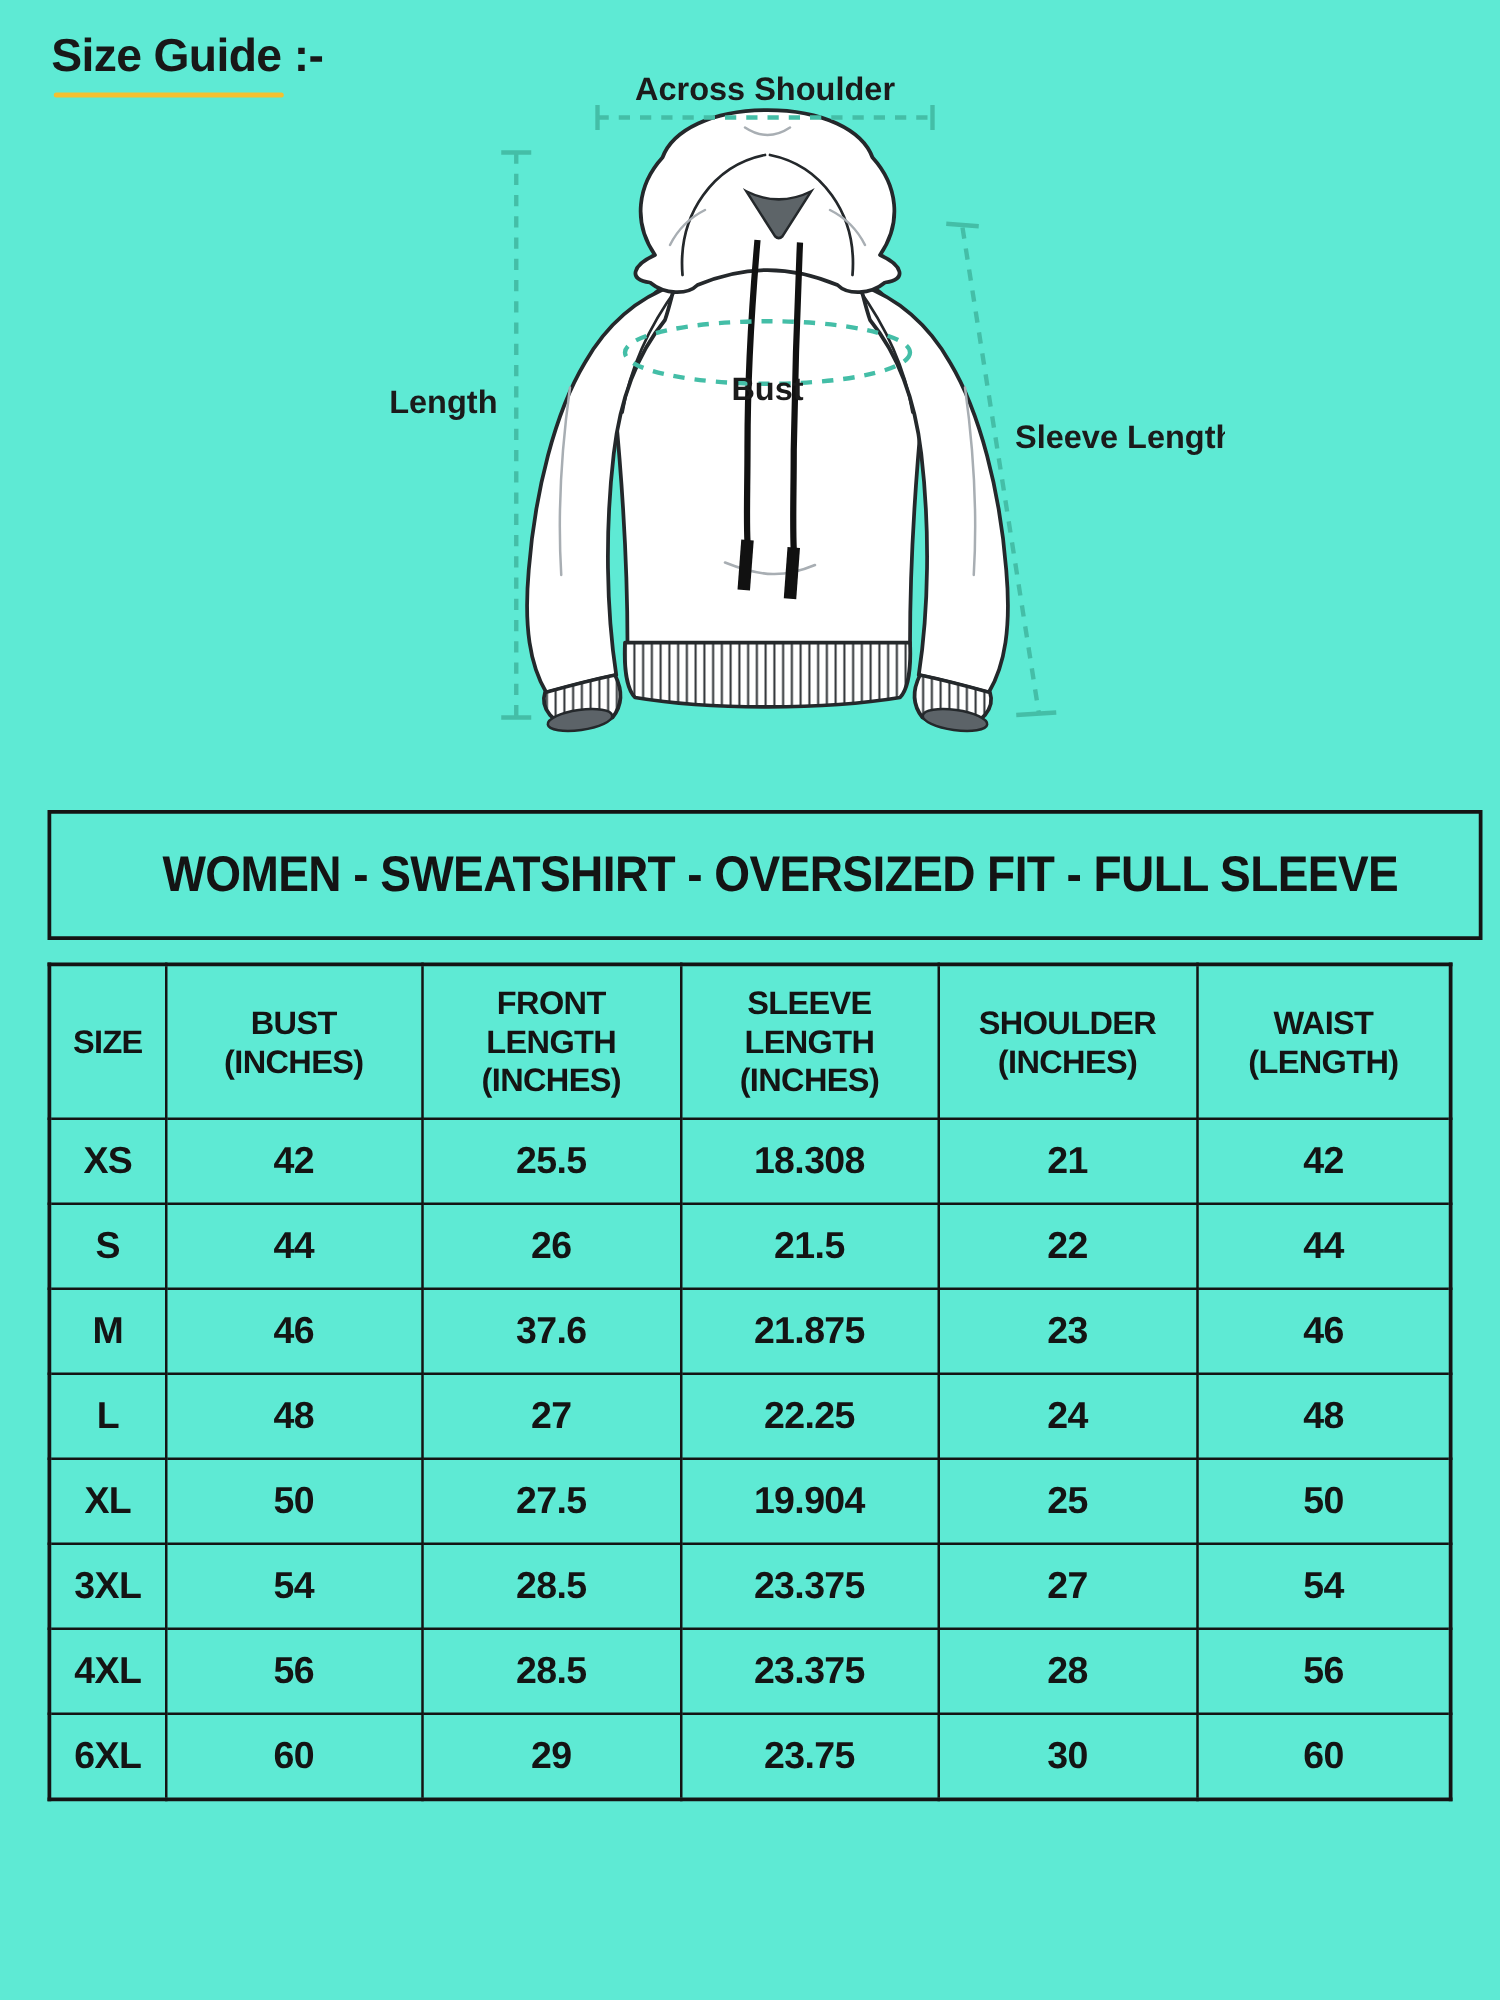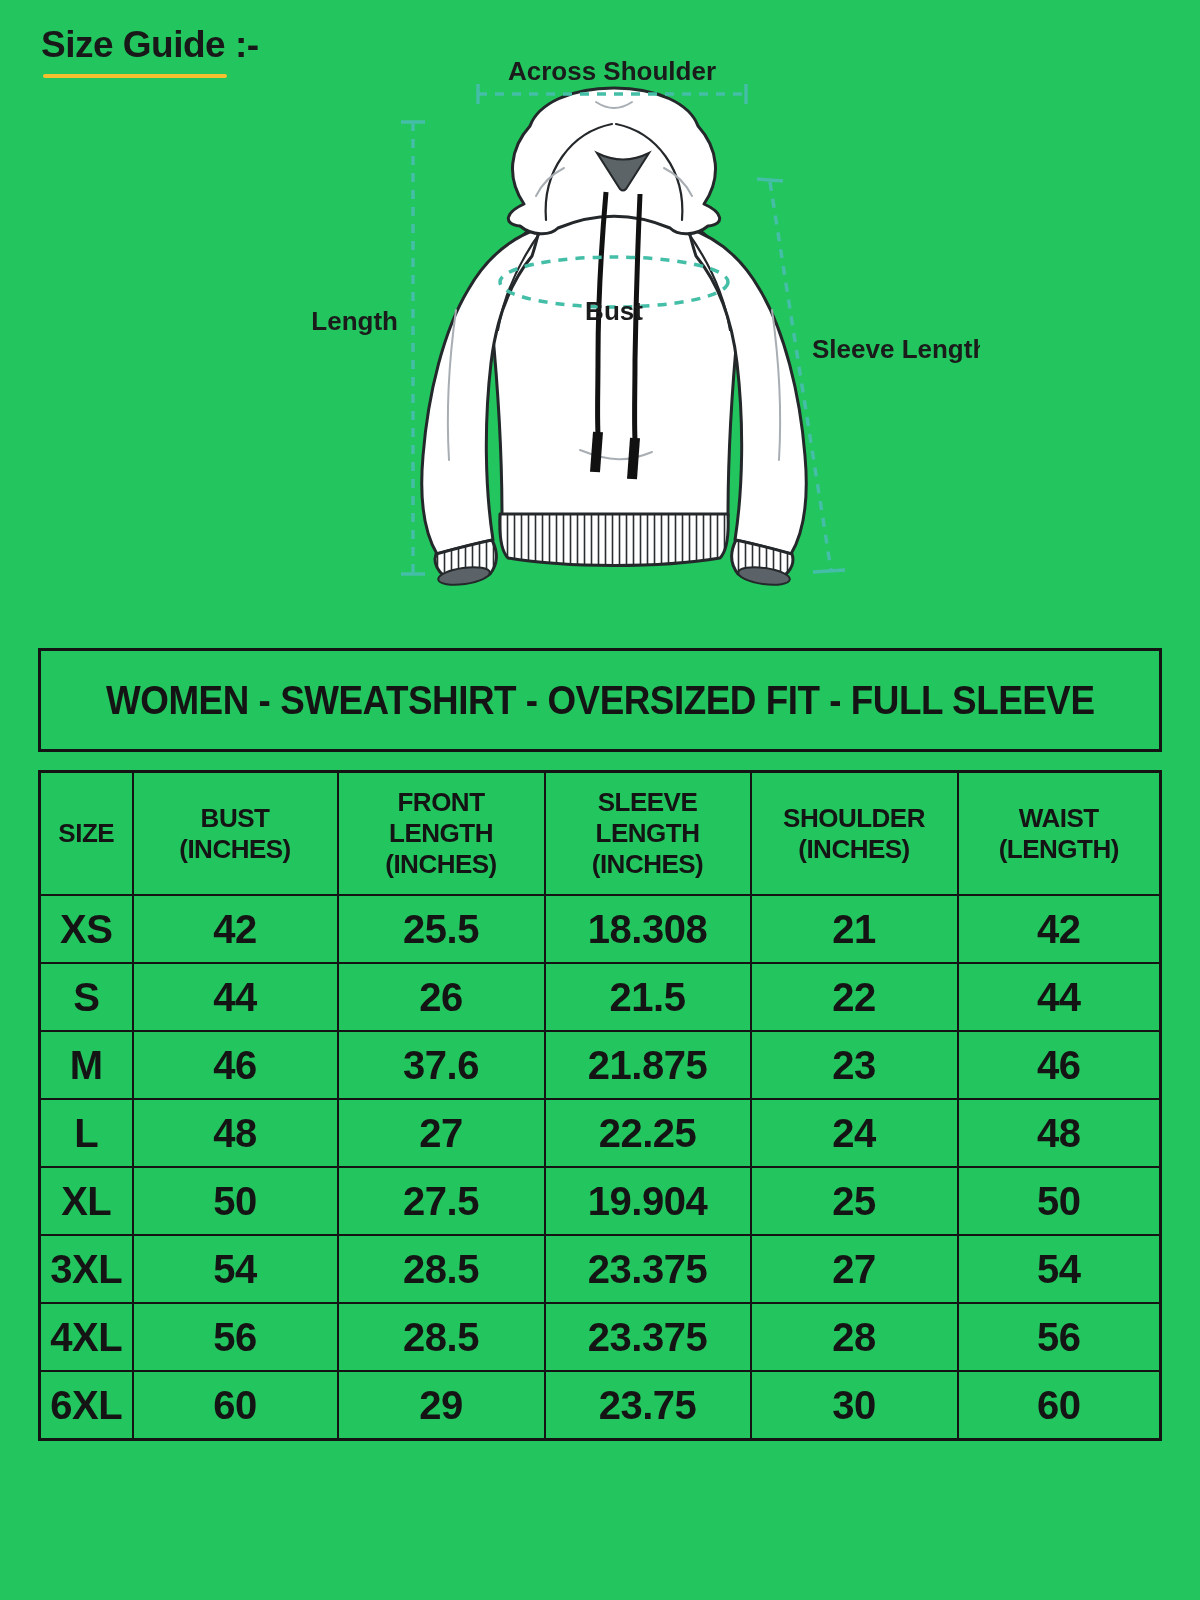--- a/index.html
+++ b/index.html
@@ -2,21 +2,21 @@
 <html style="--accent-teal: #44BEA7; --accent-yellow: #F4C02F; --ink: #1a1a1a;"><head>
 <meta charset="utf-8">
 <style>
   :root{
     --accent-teal:#44BEA7;
     --accent-yellow:#F4C02F;
     --ink:#1a1a1a;
   }
   html,body{margin:0;padding:0;background:#ffffff;}
   .page{
-    position:relative;width:1200px;height:1600px;background:#22c55e;
+    position:relative;width:1200px;height:1600px;background:#5eead4;
     font-family:"Liberation Sans",sans-serif;color:var(--ink);overflow:hidden;
   }
   .page-title{
     position:absolute;left:41px;top:24px;margin:0;
     font-size:37px;font-weight:bold;letter-spacing:-0.5px;color:#181818;
   }
   .title-underline{
     position:absolute;left:43px;top:74px;width:184px;height:4px;
     background:var(--accent-yellow);border-radius:2px;
   }
@@ -24,40 +24,40 @@
   .mline{stroke:var(--accent-teal);stroke-width:3.5;fill:none;}
   .mdash{stroke-dasharray:9 8;}
   .outline{stroke:#24282b;stroke-width:3;fill:#ffffff;stroke-linejoin:round;stroke-linecap:round;}
   .seam{stroke:#24282b;stroke-width:2.2;fill:none;stroke-linecap:round;}
   .wrinkle{stroke:#a8aeb3;stroke-width:2;fill:none;stroke-linecap:round;}
   .diagram-label{
     font-family:"Liberation Sans",sans-serif;font-size:26px;font-weight:bold;fill:#1b1b1b;
   }
   .banner{
     position:absolute;left:38px;top:648px;width:1118px;height:98px;
-    border:3px solid #141414;display:flex;align-items:center;justify-content:center;
+    border:3px solid #141414;display:flex;align-items:center;justify-content:center;padding-left:24px;
   }
   .banner-text{
     font-size:40px;font-weight:bold;white-space:nowrap;letter-spacing:-0.5px;
     transform:scaleX(0.92);color:#141414;
   }
   table.size-table{
     position:absolute;left:38px;top:770px;width:1124px;
     border-collapse:collapse;table-layout:fixed;
   }
   table.size-table,
   table.size-table th,
   table.size-table td{border:2.6px solid #141414;}
   table.size-table{border-width:3px;}
   table.size-table th{
     height:121px;font-size:26px;font-weight:bold;text-align:center;vertical-align:middle;
     white-space:pre-line;line-height:1.18;letter-spacing:-0.5px;padding:0 4px;color:#141414;
   }
   table.size-table td{
-    height:66px;font-size:40px;font-weight:bold;text-align:center;vertical-align:middle;
+    height:66px;font-size:30px;font-weight:bold;text-align:center;vertical-align:middle;
     letter-spacing:-0.5px;color:#141414;padding:0;
   }
 </style>
 </head>
 <body>
 
 <div class="page">
 
   <h1 class="page-title">Size Guide :-</h1>
   <div class="title-underline"></div>

